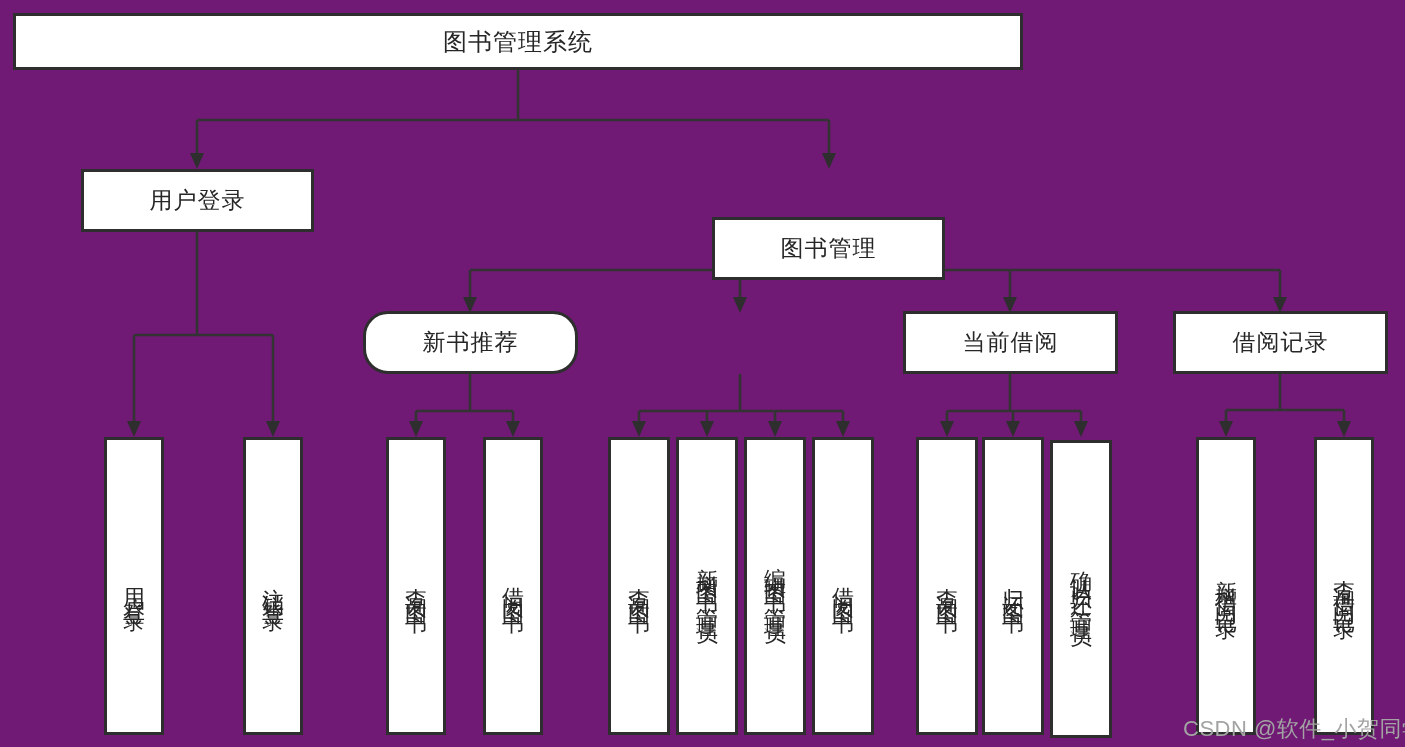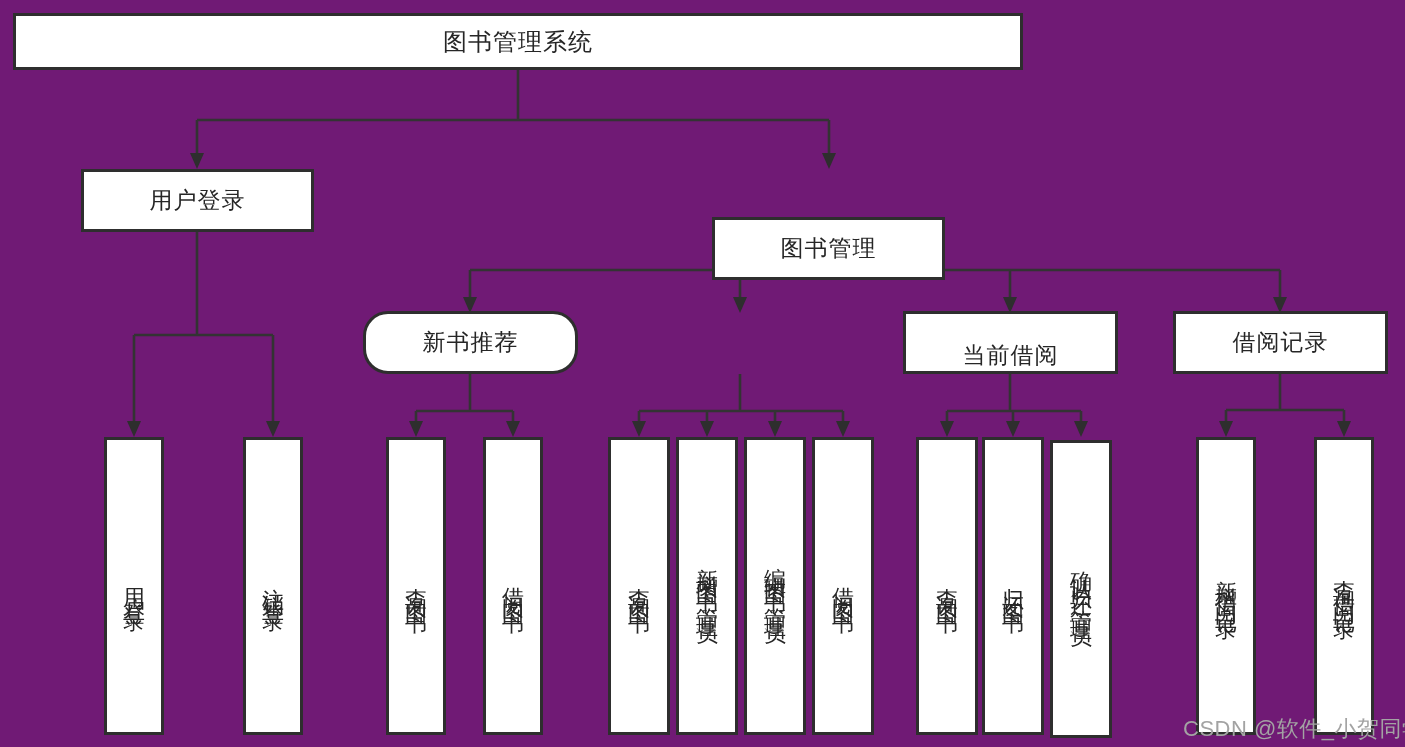--- a/index.html
+++ b/index.html
@@ -101,21 +101,21 @@
   <div class="node h-node" style="left:81px; top:169px; width:233px; height:63px;">
     <span>用户登录</span>
   </div>
   <div class="node h-node" style="left:712px; top:169px; width:233px; height:63px;margin-top:48px;">
     <span>图书管理</span>
   </div>
 
   <div class="node h-node" style="left:363px; top:311px; width:215px; height:63px;border-radius:25px;">
     <span>新书推荐</span>
   </div>
-  <div class="node h-node" style="left:903px; top:311px; width:215px; height:63px;align-items:flex-end;">
+  <div class="node h-node" style="left:903px; top:311px; width:215px; height:63px;">
     <span>当前借阅</span>
   </div>
   <div class="node h-node" style="left:1173px; top:311px; width:215px; height:63px;">
     <span>借阅记录</span>
   </div>
 
   <div class="node v-node" style="left:104px; top:437px; width:60px; height:298px;">
     <span class="v-text">用户登录</span>
   </div>
   <div class="node v-node" style="left:243px; top:437px; width:60px; height:298px;">

